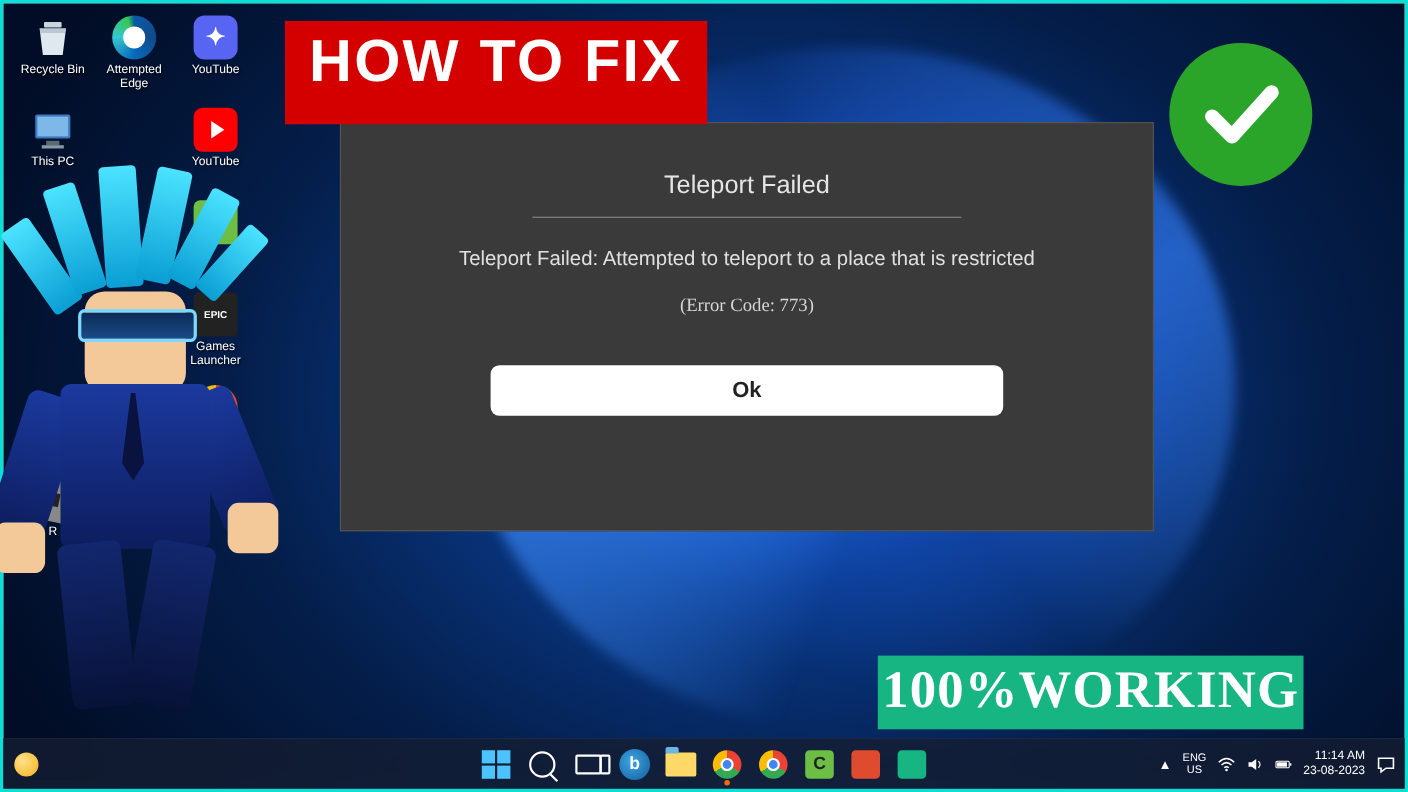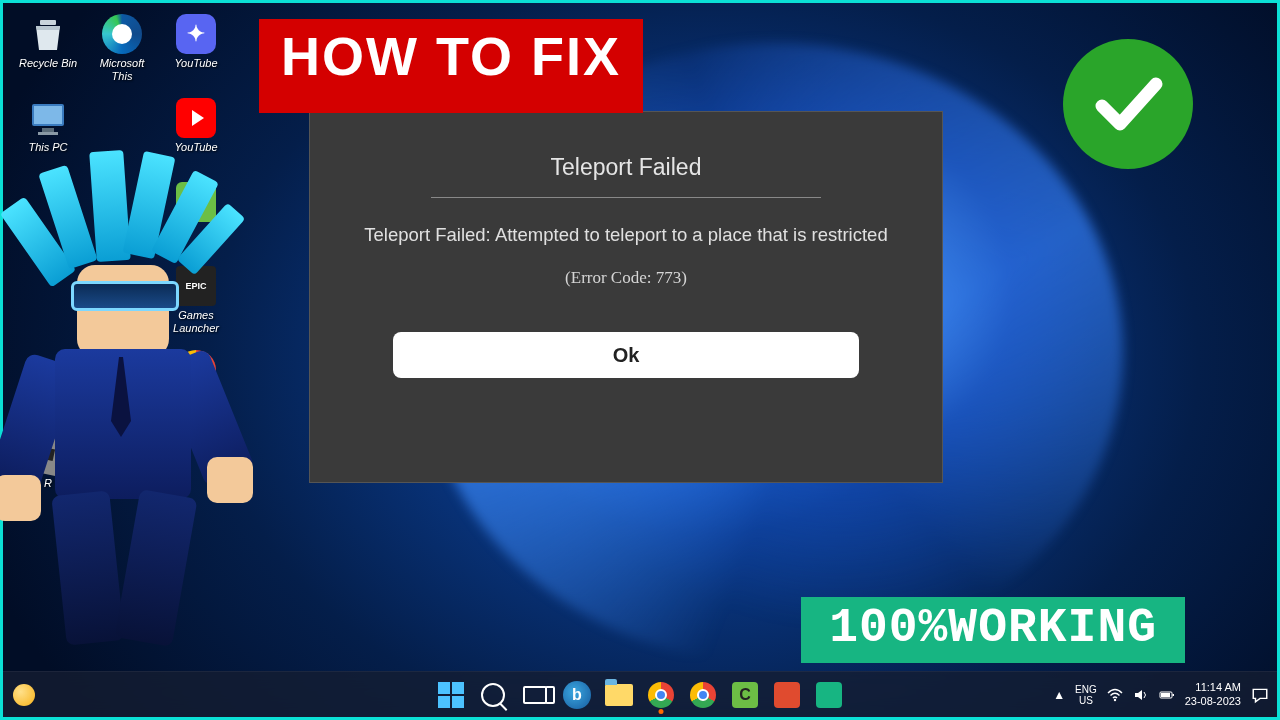--- a/index.html
+++ b/index.html
@@ -49,21 +49,20 @@
   display: flex; align-items: center; justify-content: center;
   font-size: 30px;
 }
 .dicon .label {
   color: #fff;
   font-size: 11px;
   line-height: 1.15;
   text-shadow: 1px 1px 2px rgba(0,0,0,0.9);
   margin-top: 2px;
   max-width: 68px;
-  font-style: italic;
 }
 
 
 .recycle svg, .thispc svg { width: 40px; height: 40px; }
 .edge { width:40px;height:40px;border-radius:50%;background:conic-gradient(#0c59a4 0deg,#114a8b 90deg,#0669bc 180deg,#37c6d0 270deg,#36c752 340deg,#0c59a4 360deg); position:relative;}
 .edge::after{content:"";position:absolute;inset:10px;border-radius:50%;background:#fff;}
 .discord{width:40px;height:40px;border-radius:10px;background:#5865F2;display:flex;align-items:center;justify-content:center;color:#fff;font-size:22px;font-weight:bold;}
 .vm{width:40px;height:40px;background:#f7a11b;border:2px solid #2b5b9e;border-radius:6px;position:relative;}
 .vm::after{content:"";position:absolute;inset:6px;border:2px solid #2b5b9e;border-radius:3px;}
 .yt{width:40px;height:40px;border-radius:8px;background:#ff0000;display:flex;align-items:center;justify-content:center;}
@@ -88,23 +87,23 @@
   padding: 6px 22px 26px;
   z-index: 5;
 }
 .working {
   position: absolute;
   bottom: 54px; right: 92px;
   background: #17b582;
   color: #fff;
   font-size: 48px;
   font-weight: 900;
-  font-family: Liberation Mono, monospace;
+  font-family: Liberation Serif, serif;
   letter-spacing: 1px;
-  padding: 4px 28px 8px;
+  padding: 4px 4px 8px;
   z-index: 5;
 }
 .check {
   position: absolute;
   top: 36px; right: 84px;
   width: 130px; height: 130px;
   background: #2aa52a;
   border-radius: 50%;
   display:flex;align-items:center;justify-content:center;
   z-index: 5;
@@ -133,21 +132,21 @@
 .avatar .arm-r{position:absolute;top:196px;left:188px;width:52px;height:130px;background:linear-gradient(#1b3a9e,#0d1d5e);border-radius:10px;transform:rotate(-22deg);}
 .avatar .hand-l{position:absolute;top:318px;left:2px;width:46px;height:46px;background:#f3c99a;border-radius:10px;}
 .avatar .hand-r{position:absolute;top:300px;left:214px;width:46px;height:46px;background:#f3c99a;border-radius:10px;}
 .avatar .leg-l{position:absolute;top:336px;left:66px;width:58px;height:150px;background:linear-gradient(#12276e,#081238);border-radius:8px;transform:rotate(-6deg);}
 .avatar .leg-r{position:absolute;top:336px;left:134px;width:58px;height:150px;background:linear-gradient(#12276e,#081238);border-radius:8px;transform:rotate(10deg);}
 
 
 .dialog {
   position: absolute;
   top: 108px; left: 306px;
-  width: 634px; height: 372px;
+  width: 740px; height: 372px;
   background: #3a3a3a;
   border: 1px solid #555;
   z-index: 4;
   display: flex;
   flex-direction: column;
   align-items: center;
   color: #ddd;
   padding-top: 42px;
 }
 .dialog .title {
@@ -253,21 +252,21 @@
             <path fill="#b9c7d1" d="M8 12h24l-1 4H9z"></path>
             <rect x="12" y="6" width="16" height="5" rx="1" fill="#c9d4dc"></rect>
           </svg>
       </div>
       <div class="label">Recycle Bin</div>
     </div>
     <div class="dicon">
       <div class="glyph">
           <div class="edge"></div>
         </div>
-      <div class="label">Microsoft This</div>
+      <div class="label">Attempted Edge</div>
     </div>
     <div class="dicon">
       <div class="glyph">
           <div class="discord">✦</div>
         </div>
       <div class="label">YouTube</div>
     </div>
 
     <div class="dicon">
       <div class="glyph thispc">

